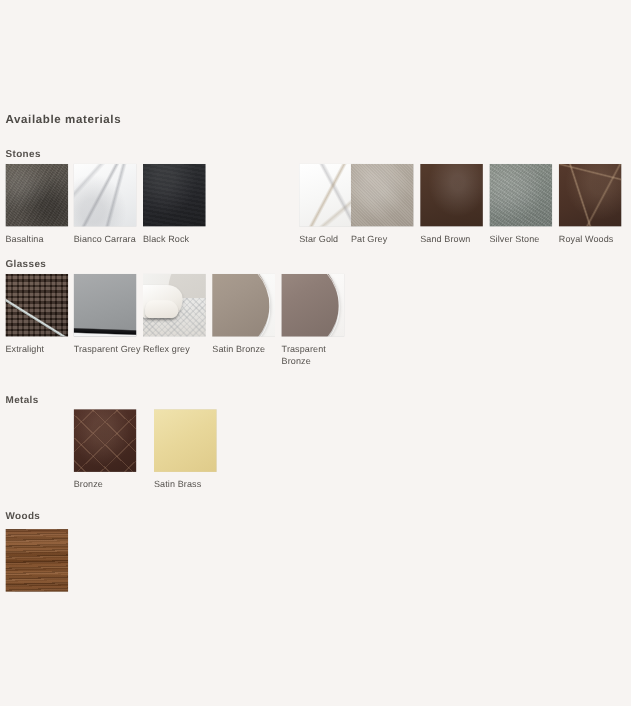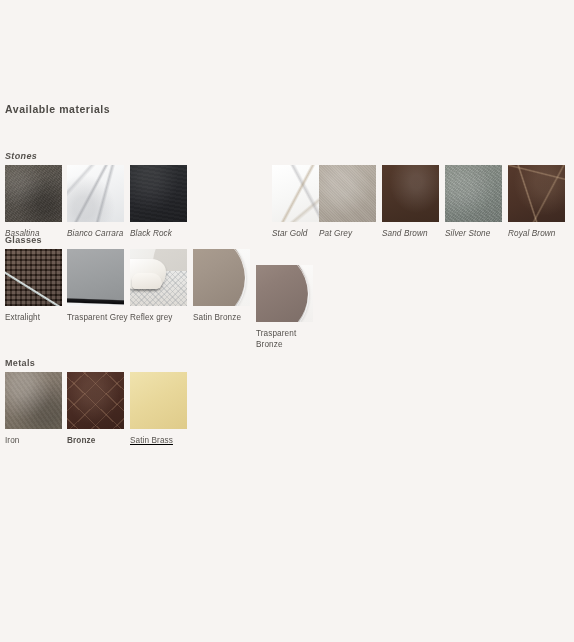--- a/index.html
+++ b/index.html
@@ -267,21 +267,21 @@
     background: linear-gradient(150deg, #dcd9d4 0%, #cfccc6 100%);
   }
 </style>
 </head>
 <body>
 
 <div class="page">
 
   <div class="page-title">Available materials</div>
 
-  <div class="section" style="top:151px;height:95px;font-style:italic;">
+  <div class="section" style="top:135px;height:95px;">
     <div class="section-title" style="top:0;">Stones</div>
     <div class="swatch-row" style="top:14px;">
 
       <div class="swatch" style="left:0px;">
         <span class="chip">
             <span class="tex t-basaltina"></span>
           </span>
         <span class="name">Basaltina</span>
       </div>
 
@@ -325,21 +325,21 @@
         <span class="chip">
             <span class="tex t-silver-stone"></span>
           </span>
         <span class="name">Silver Stone</span>
       </div>
 
       <div class="swatch" style="left:503px;">
         <span class="chip">
             <span class="tex t-royal-brown"></span>
           </span>
-        <span class="name">Royal Brown</span>
+        <span class="name">Royal Woods</span>
       </div>
 
     </div>
   </div>
 
   <div class="section" style="top:235px;height:105px;text-decoration:underline;">
     <div class="section-title" style="top:0;">Glasses</div>
     <div class="swatch-row" style="top:14px;padding-left:12px;">
 
       <div class="swatch" style="left:0px;">
@@ -371,56 +371,63 @@
         <span class="chip">
           <span class="tex t-reflex-grey"></span>
           <span class="reflex-arc"></span>
           <span class="reflex-floor"></span>
           <span class="reflex-shape"></span>
           <span class="reflex-shape2"></span>
         </span>
         <span class="name">Reflex grey</span>
       </div>
 
-      <div class="swatch" style="left:251px;margin-top:16px;">
+      <div class="swatch" style="left:251px;">
         <span class="chip">
           <span class="tex t-trasparent-bronze"></span>
           <span class="curve-wrap">
             <span class="disc disc-tbronze"></span>
             <span class="edge"></span>
           </span>
         </span>
         <span class="name">Trasparent Bronze</span>
       </div>
 
     </div>
   </div>
 
   <div class="section" style="top:358px;height:95px;">
     <div class="section-title" style="top:0;">Metals</div>
     <div class="swatch-row" style="top:14px;">
 
-      <div class="swatch" style="left:0px;">
-        <span class="chip">
-            <span class="tex t-iron"></span>
-          </span>
-        <span class="name">Iron</span>
-      </div>
-
-      <div class="swatch" style="left:62px;font-weight:bold;">
+
+      <div class="swatch" style="left:62px;">
         <span class="chip">
             <span class="tex t-bronze"></span>
           </span>
         <span class="name">Bronze</span>
       </div>
 
-      <div class="swatch" style="left:125px;text-decoration:underline;">
+      <div class="swatch" style="left:135px;">
         <span class="chip">
             <span class="tex t-satin-brass"></span>
           </span>
         <span class="name">Satin Brass</span>
       </div>
 
     </div>
   </div>
 
+  <div class="section" style="top:464px;height:95px;">
+    <div class="section-title" style="top:0;">Woods</div>
+    <div class="swatch-row" style="top:17px;">
+
+      <div class="swatch" style="left:0px;">
+        <span class="chip">
+            <span class="tex t-wood"></span>
+          </span>
+        <span class="name"></span>
+      </div>
+
+    </div>
+  </div>
 
 </div>
 
 </body></html>

